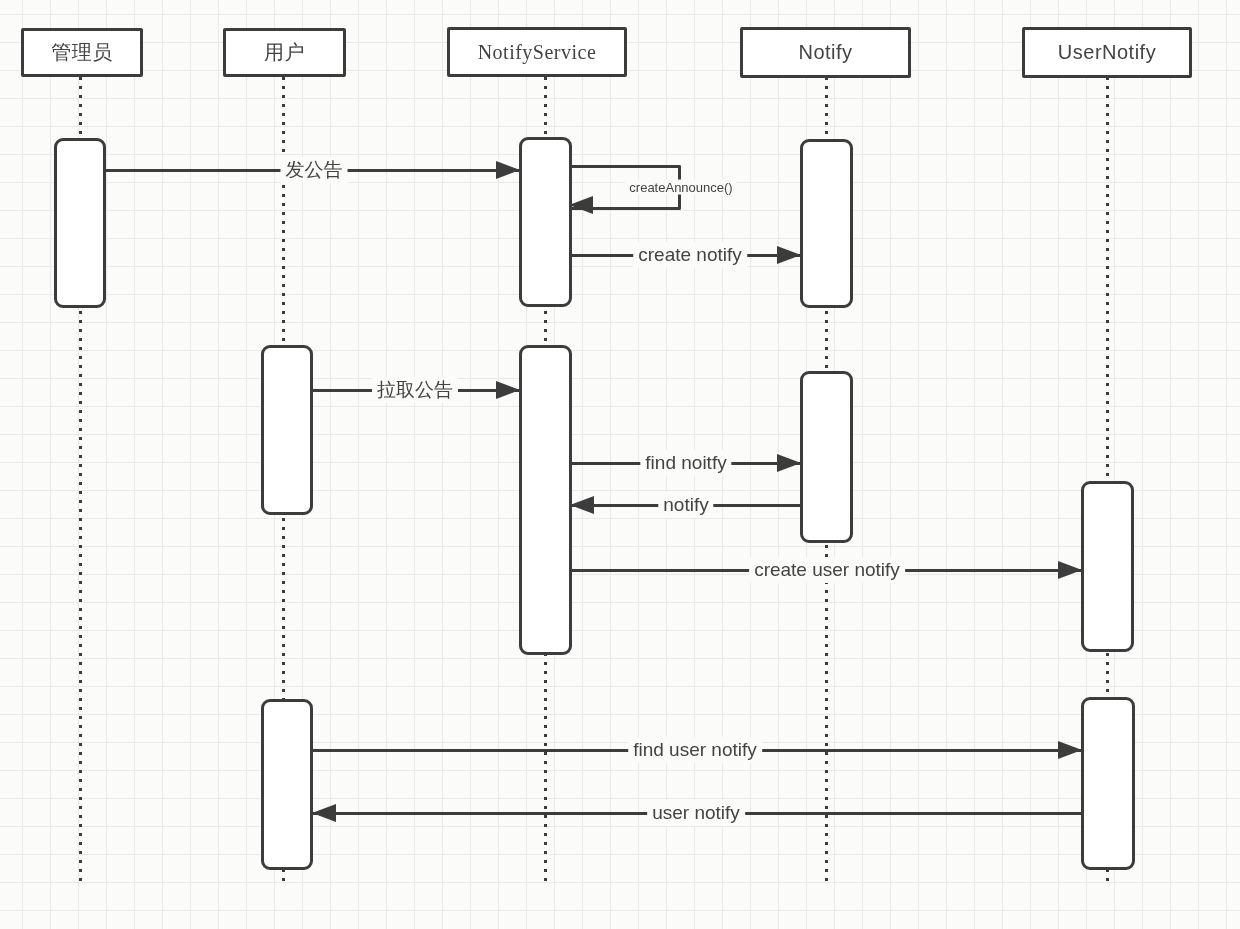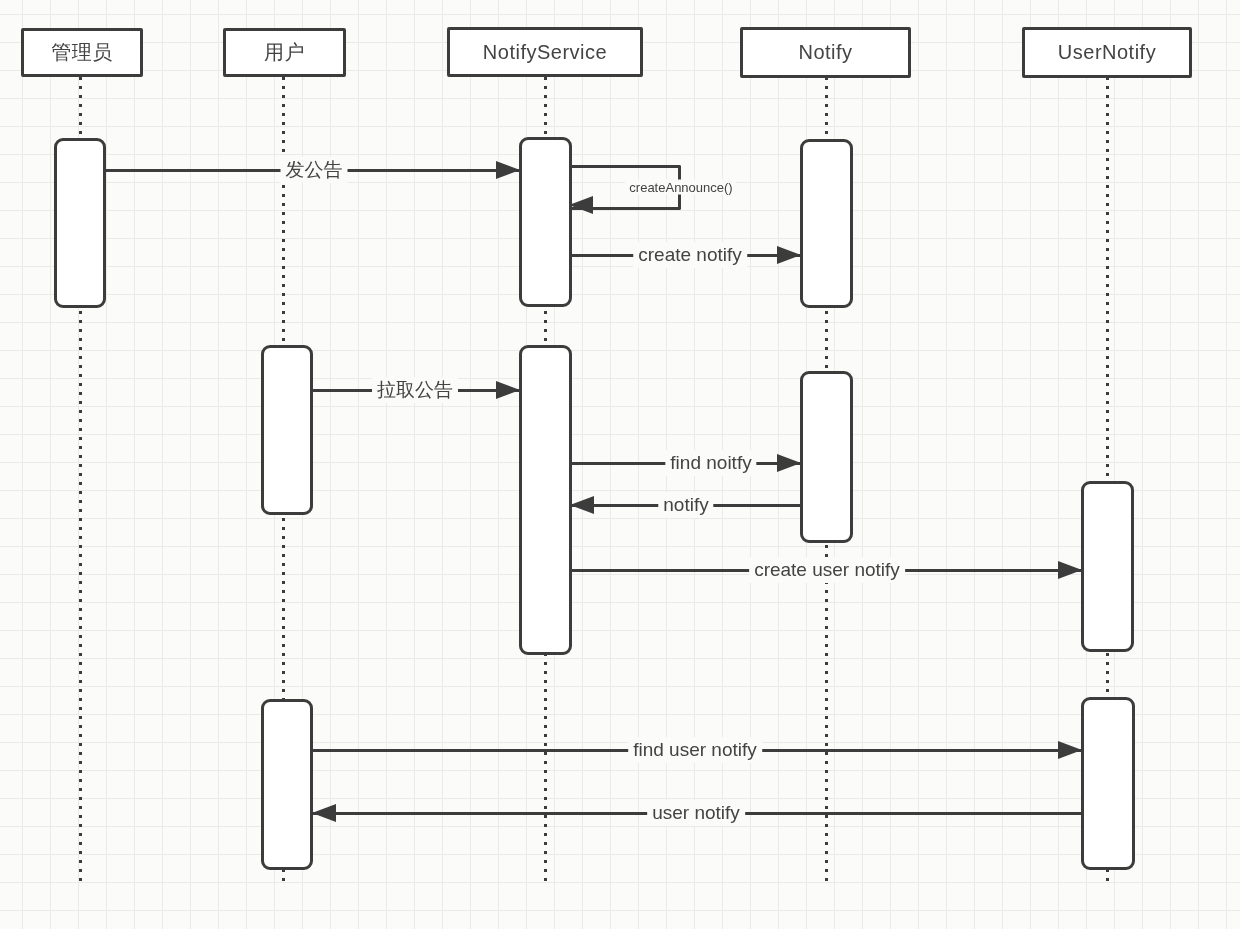--- a/index.html
+++ b/index.html
@@ -79,21 +79,21 @@
     <div class="lifeline" style="left: 281.5px; top: 77px; height: 805px;"></div>
     <div class="lifeline" style="left: 543.5px; top: 77px; height: 805px;"></div>
     <div class="lifeline" style="left: 824.5px; top: 77px; height: 805px;"></div>
     <div class="lifeline" style="left: 1105.5px; top: 77px; height: 805px;"></div>
     <div class="participant-box" style="left: 21px; top: 28px; width: 122px; height: 49px;">
       <div class="participant-label">管理员</div>
     </div>
     <div class="participant-box" style="left: 223px; top: 28px; width: 123px; height: 49px;">
       <div class="participant-label">用户</div>
     </div>
-    <div class="participant-box" style="left: 447px; top: 27px; width: 196px; height: 50px;">
+    <div class="participant-box" style="left: 447px; top: 27px; width: 180px; height: 50px; font-family: Liberation Serif, serif;">
       <div class="participant-label">NotifyService</div>
     </div>
     <div class="participant-box" style="left: 740px; top: 27px; width: 171px; height: 51px;">
       <div class="participant-label">Notify</div>
     </div>
     <div class="participant-box" style="left: 1022px; top: 27px; width: 170px; height: 51px; align-items: center;">
       <div class="participant-label">UserNotify</div>
     </div>
     <div class="activation" style="left: 54px; top: 138px; width: 52px; height: 170px;"></div>
     <div class="activation" style="left: 519px; top: 137px; width: 53px; height: 170px;"></div>
@@ -119,21 +119,21 @@
       <div class="label" style="left: 119px;">create notify</div>
     </div>
     <div class="msg" style="left: 313px; top: 390px; width: 206px; height: 0px;">
       <div class="line"></div>
       <div class="arrow-right"></div>
       <div class="label" style="left: 102px;">拉取公告</div>
     </div>
     <div class="msg" style="left: 571px; top: 463px; width: 229px; height: 0px;">
       <div class="line"></div>
       <div class="arrow-right"></div>
-      <div class="label" style="left: 115px; margin-left: 25px;">find noitfy</div>
+      <div class="label" style="left: 115px;">find noitfy</div>
     </div>
     <div class="msg" style="left: 571px; top: 505px; width: 229px; height: 0px;">
       <div class="line"></div>
       <div class="arrow-left"></div>
       <div class="label" style="left: 115px;">notify</div>
     </div>
     <div class="msg" style="left: 571px; top: 570px; width: 510px; height: 0px;">
       <div class="line"></div>
       <div class="arrow-right"></div>
       <div class="label" style="left: 256px;">create user notify</div>

